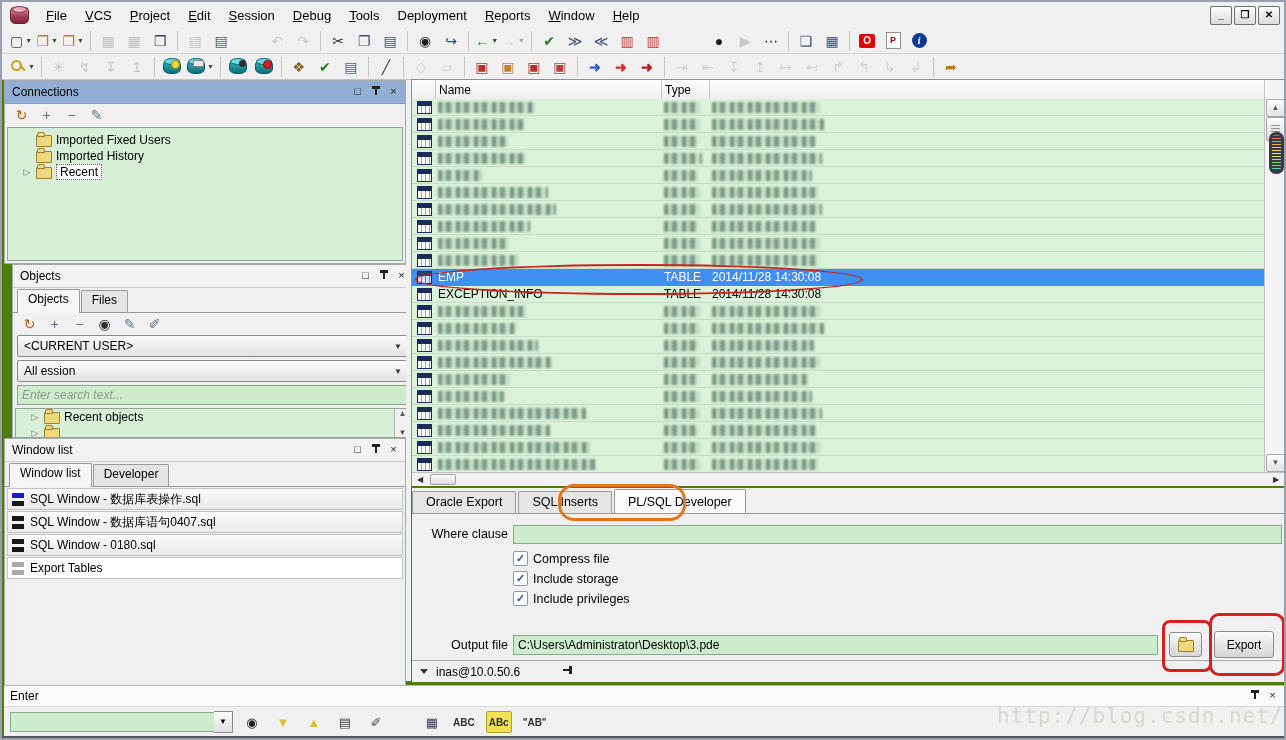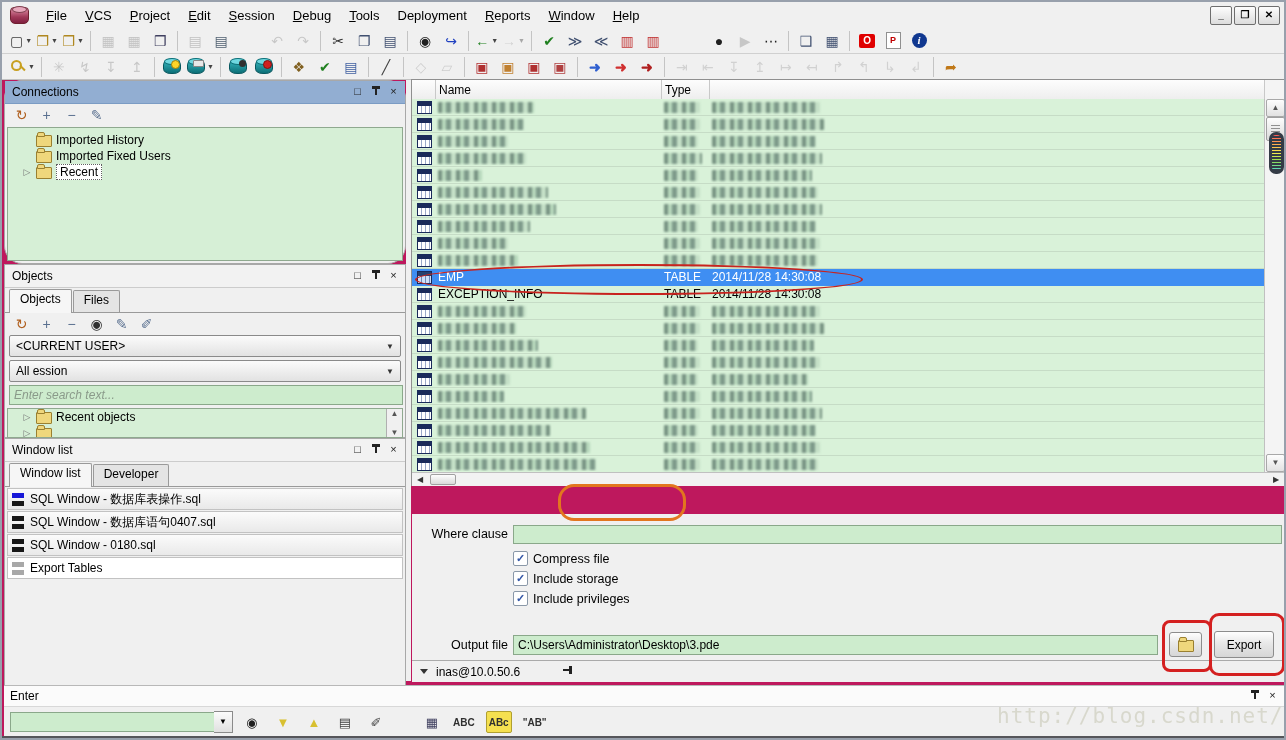--- a/index.html
+++ b/index.html
@@ -1,17 +1,17 @@
 <!DOCTYPE html>
 <html><head>
 <meta charset="utf-8">
 <style>
   html,body{margin:0;padding:0;background:#fff;}
   body{font-family:"Liberation Sans",sans-serif;font-size:12px;color:#000;}
-  #app{position:relative;width:1286px;height:740px;background:#be185d;border:2px solid #98a0ac;box-sizing:border-box;overflow:hidden;}
+  #app{position:relative;width:1286px;height:740px;background:#4d7c0f;border:2px solid #98a0ac;box-sizing:border-box;overflow:hidden;}
   .abs{position:absolute;}
 
   
   .menubar{position:absolute;left:0;top:0;width:100%;height:26px;display:flex;align-items:center;background:#f0f0f0;border-bottom:1px solid #d4d4d4;}
   .applogo{width:17px;height:15px;margin:0 8px 0 8px;border-radius:4px 4px 5px 5px;background:linear-gradient(#e090a8,#a03858 60%,#802040);border:1px solid #702030;position:relative;}
   .applogo:before{content:"";position:absolute;left:1px;top:-2px;width:13px;height:5px;border-radius:50%;background:#e8a8bc;border:1px solid #804050;}
   .menu-item{padding:2px 9px;font-size:13px;cursor:default;}
   .menu-item u{text-decoration:underline;}
   .wctrl{margin-left:auto;display:flex;gap:2px;padding-right:4px;}
   .wbtn{width:20px;height:17px;background:linear-gradient(#fdfdfd,#dcdcdc);border:1px solid #6e6e6e;border-radius:2px;font-size:10px;font-weight:bold;text-align:center;line-height:15px;}
@@ -373,21 +373,21 @@
       </span>
       <span class="tbtn dis">
         <span class="g" style="color: rgb(168, 168, 168);">↲</span>
       </span>
       <div class="tsep"></div>
       <span class="tbtn">
         <span class="g" style="color: rgb(192, 120, 24);">➦</span>
       </span>
     </div>
 
-  <div class="panel" style="left:2px;top:78px;width:402px;height:184px;border-radius:18px;">
+  <div class="panel" style="left:2px;top:78px;width:402px;height:184px;">
     <div class="phead blue">
       <span class="t">Connections</span>
       <span class="pbtn">□</span>
       <span class="pbtn"><span class="pinico"></span></span>
       <span class="pbtn">×</span>
     </div>
     <div class="ptb" id="conn-tb">
         <span class="tbtn">
           <span class="g" style="color: rgb(176, 96, 32);">↻</span>
         </span>
@@ -398,36 +398,36 @@
           <span class="g" style="color: rgb(90, 112, 144);">−</span>
         </span>
         <span class="tbtn">
           <span class="g" style="color: rgb(90, 112, 144);">✎</span>
         </span>
       </div>
     <div class="tree" style="top: 46px; padding-top: 4px;" id="conn-tree">
         <div class="titem">
           <span class="texp"></span>
           <span class="folderico"></span>
-          <span>Imported History</span>
+          <span>Imported Fixed Users</span>
         </div>
         <div class="titem">
           <span class="texp"></span>
           <span class="folderico"></span>
-          <span>Imported Fixed Users</span>
+          <span>Imported History</span>
         </div>
         <div class="titem">
           <span class="texp">▷</span>
           <span class="folderico"></span>
           <span class="sel-label">Recent</span>
         </div>
       </div>
   </div>
 
-  <div class="panel" style="left:2px;top:262px;width:402px;height:174px;">
+  <div class="panel" style="left:10px;top:262px;width:402px;height:174px;">
     <div class="phead">
       <span class="t">Objects</span>
       <span class="pbtn">□</span>
       <span class="pbtn"><span class="pinico"></span></span>
       <span class="pbtn">×</span>
     </div>
     <div class="tabsrow" id="obj-tabs">
         <span class="tab active">Objects</span>
         <span class="tab">Files</span>
       </div>
@@ -702,20 +702,25 @@
       <div class="sbtn" style="bottom:0px;">▼</div>
     </div>
     <div class="hscroll">
       <div class="hbtn" style="left:1px;">◀</div>
       <div class="hthumb"></div>
       <div class="hbtn" style="right:1px;">▶</div>
     </div>
   </div>
   <div class="minimap"></div>
 
+  <div class="tabstrip" id="export-tabs">
+      <span class="etab">Oracle Export</span>
+      <span class="etab">SQL Inserts</span>
+      <span class="etab active">PL/SQL Developer</span>
+    </div>
 
   <div class="form">
     <div class="flabel" style="top:13px;">Where clause</div>
     <input class="ginput abs" style="left: 101px; top: 11px; width: 769px; height: 19px;" value="">
     <div id="cbs">
         <div class="cbrow" style="top: 37px;">
           <span class="cbbox">✓</span>
           <span>Compress file</span>
         </div>
         <div class="cbrow" style="top: 57px;">

